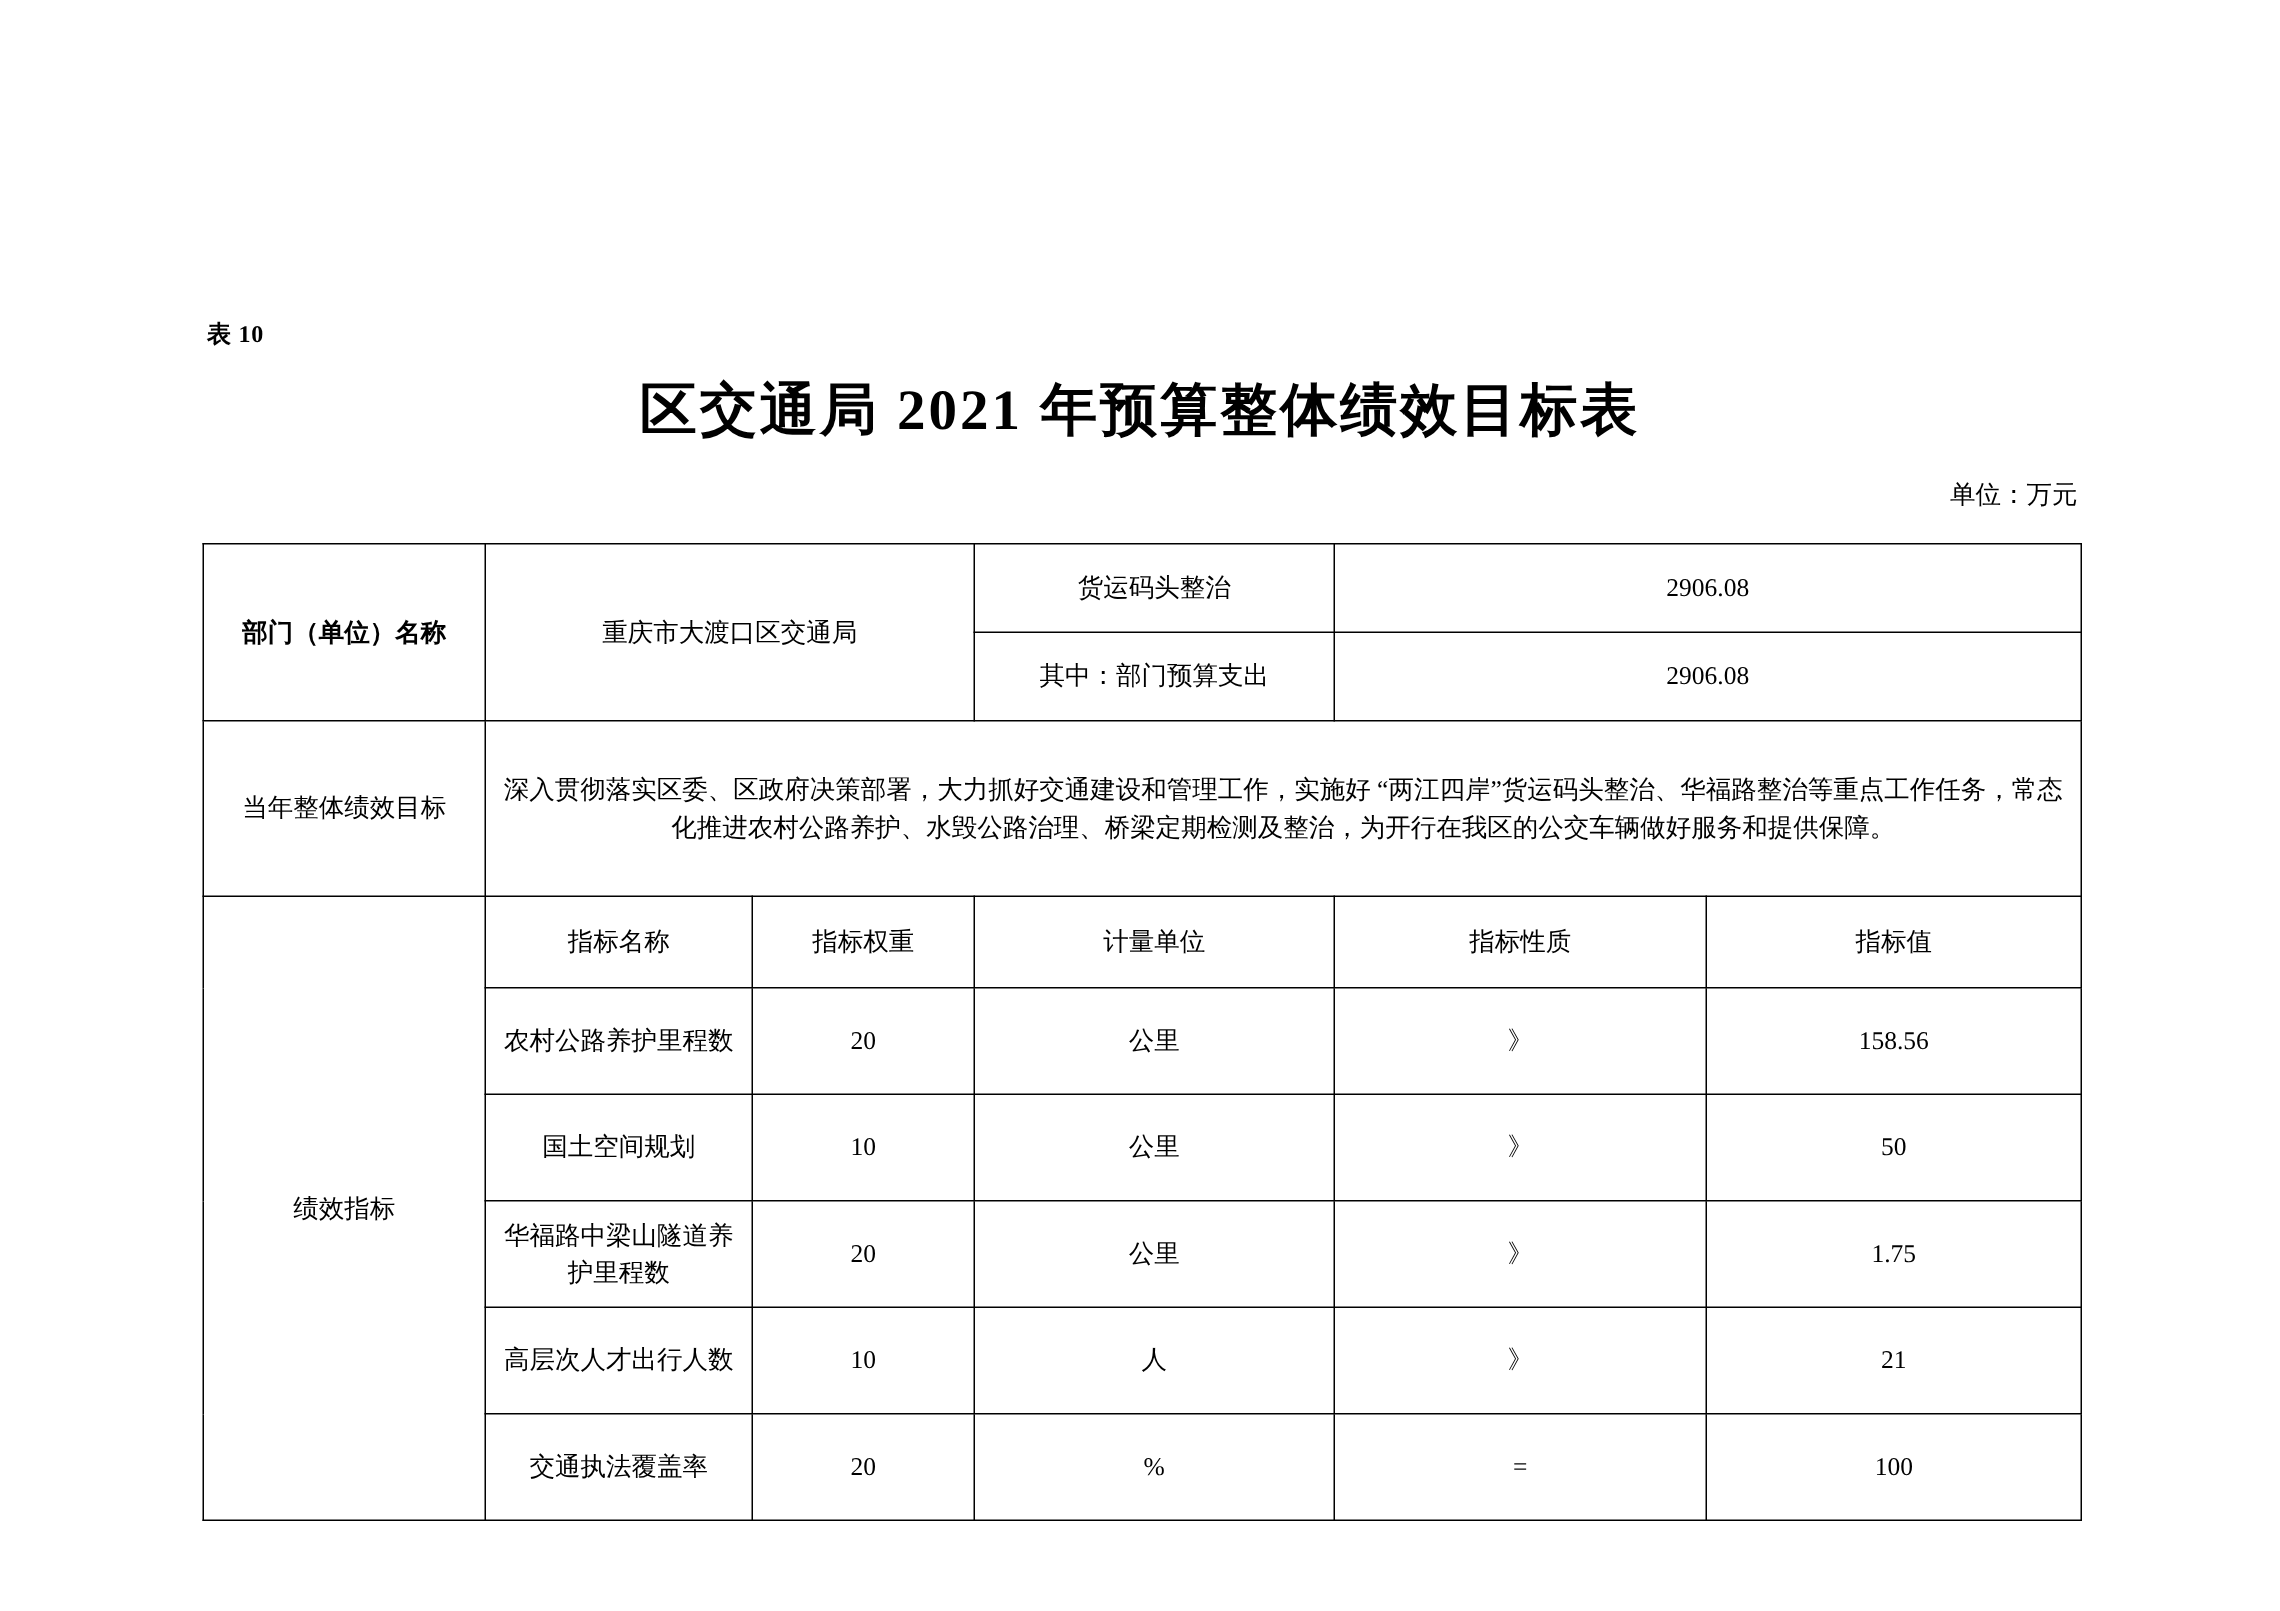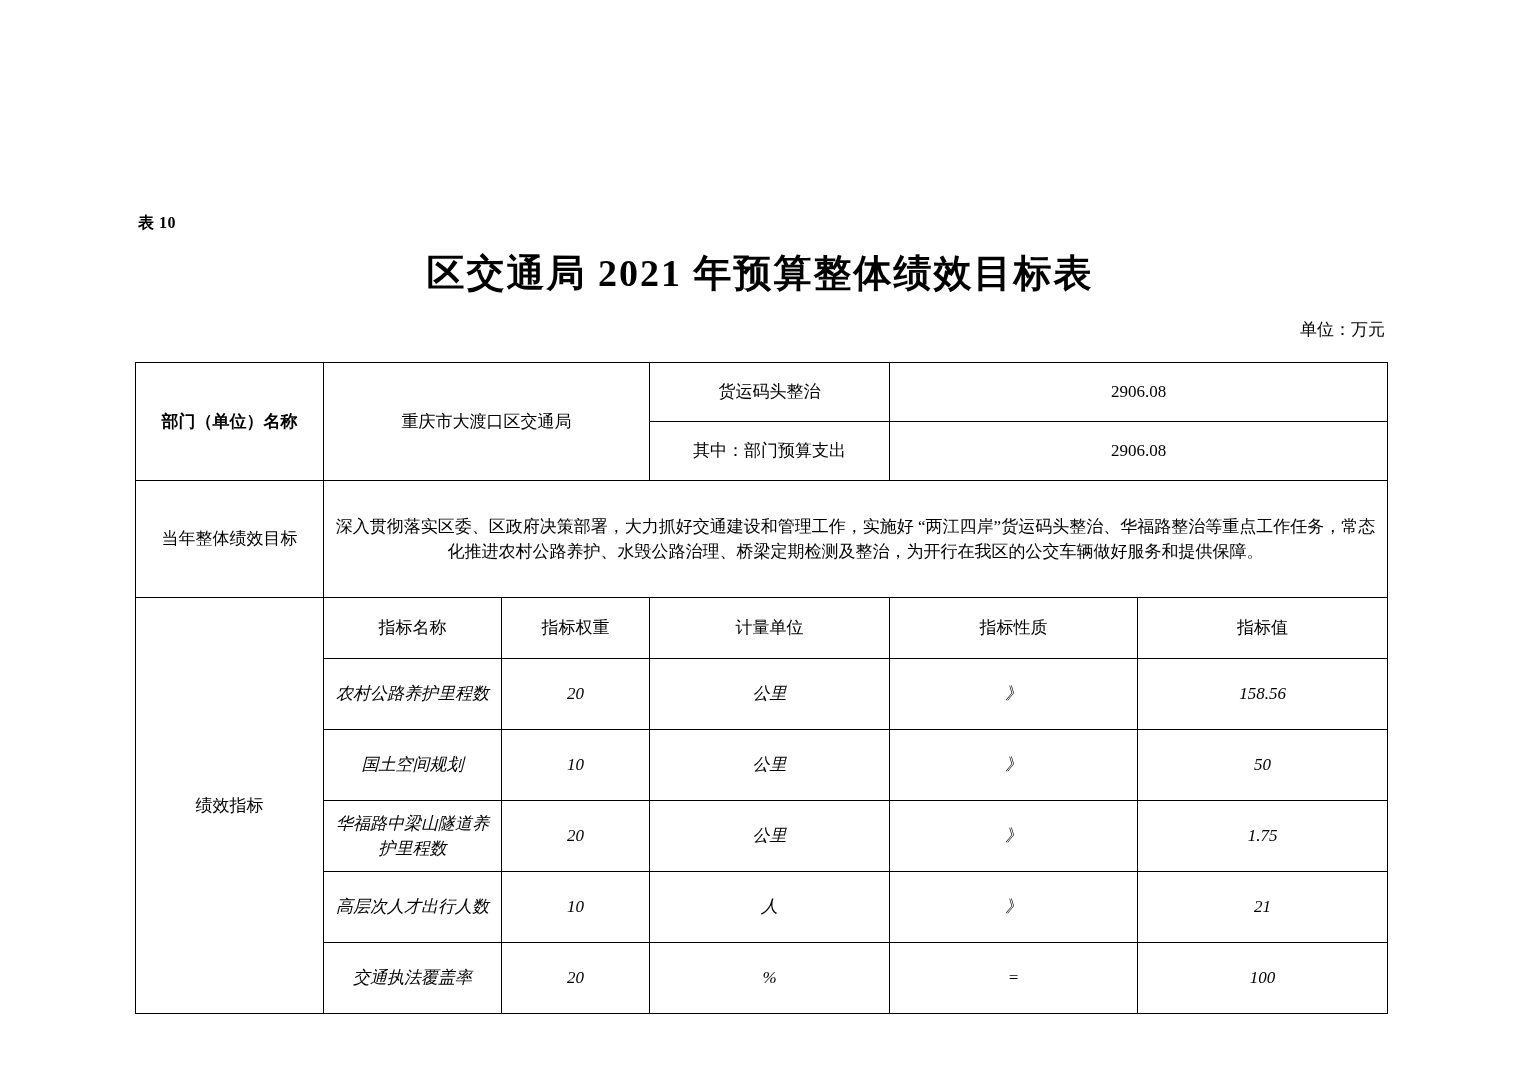--- a/index.html
+++ b/index.html
@@ -83,21 +83,20 @@
     font-size: 17px;
     line-height: 1.7;
     padding: 10px 12px;
   }
   .indicator-header td {
     height: 48px;
     font-size: 17px;
   }
   .indicator-row td {
     height: 58px;
-    font-style: italic;
   }
   .ind-name {
     font-size: 17px;
     line-height: 1.35;
   }
   .ind-nature {
     text-align: left;
     padding-left: 14px;
     font-size: 18px;
   }

